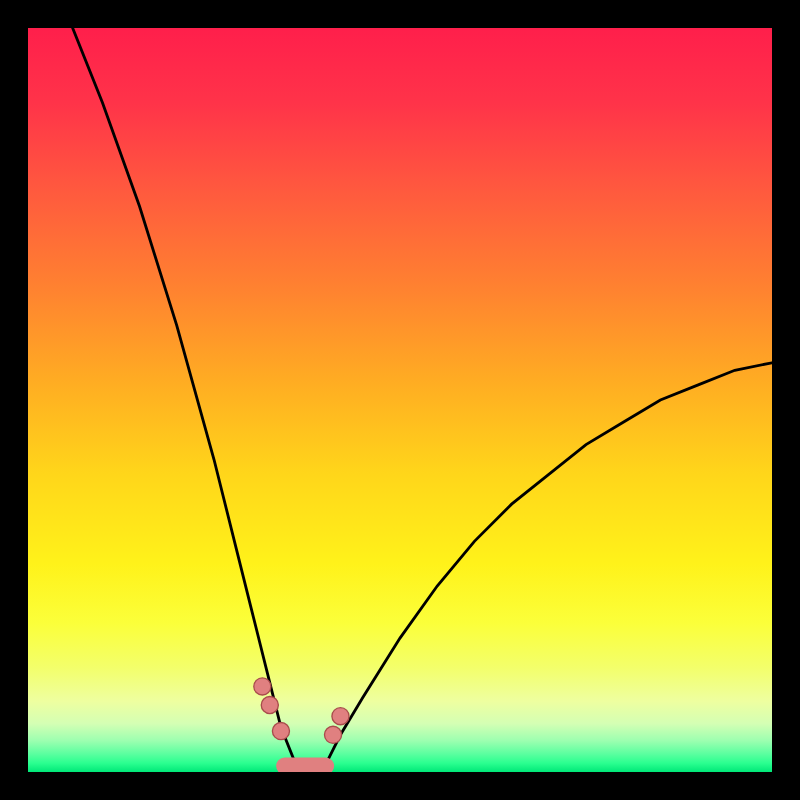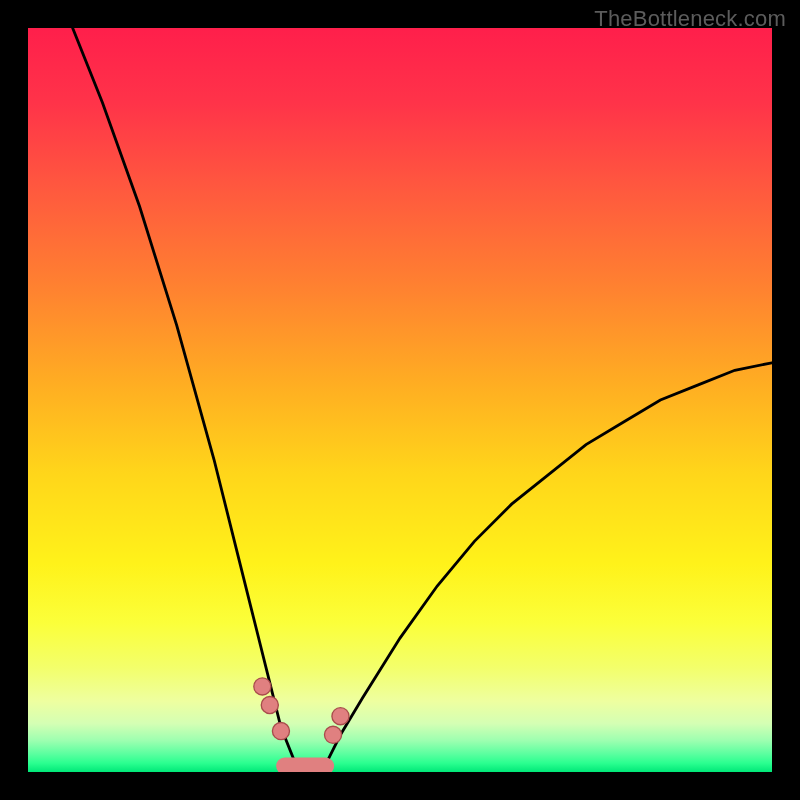--- a/index.html
+++ b/index.html
@@ -76,14 +76,13 @@
       <path id="bottom-seg" fill="none" stroke-linecap="round" d="M 34.50 99.20 L 40.00 99.20" stroke="#e08080" stroke-width="2.30"></path>
       <g id="markers">
           <circle cx="31.50" cy="88.50" r="1.15" fill="#e08080" stroke="#a84c4c" stroke-width="0.18"></circle>
           <circle cx="32.50" cy="91.00" r="1.15" fill="#e08080" stroke="#a84c4c" stroke-width="0.18"></circle>
           <circle cx="34.00" cy="94.50" r="1.15" fill="#e08080" stroke="#a84c4c" stroke-width="0.18"></circle>
           <circle cx="41.00" cy="95.00" r="1.15" fill="#e08080" stroke="#a84c4c" stroke-width="0.18"></circle>
           <circle cx="42.00" cy="92.50" r="1.15" fill="#e08080" stroke="#a84c4c" stroke-width="0.18"></circle>
         </g>
     </svg>
   </div>
-  <div class="watermark">TheBottleneck.com</div>
 </div>
 
 </body></html>

